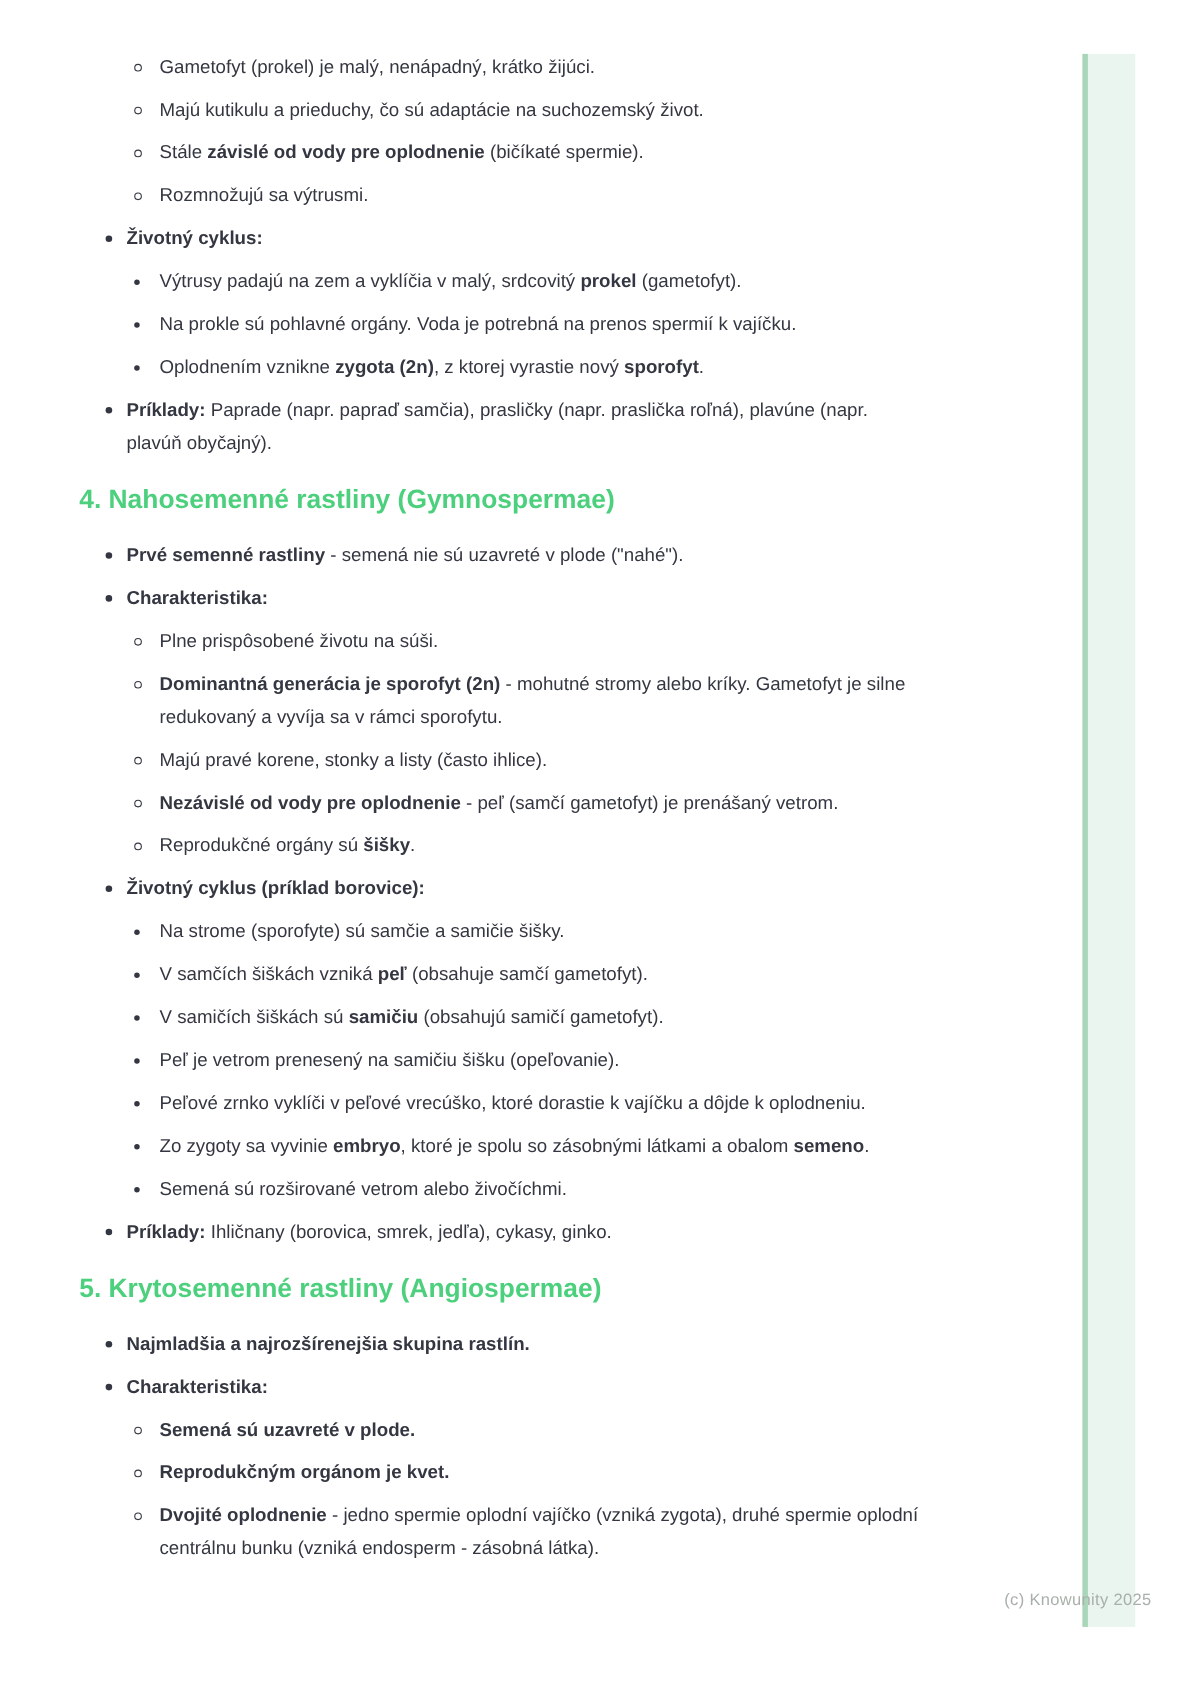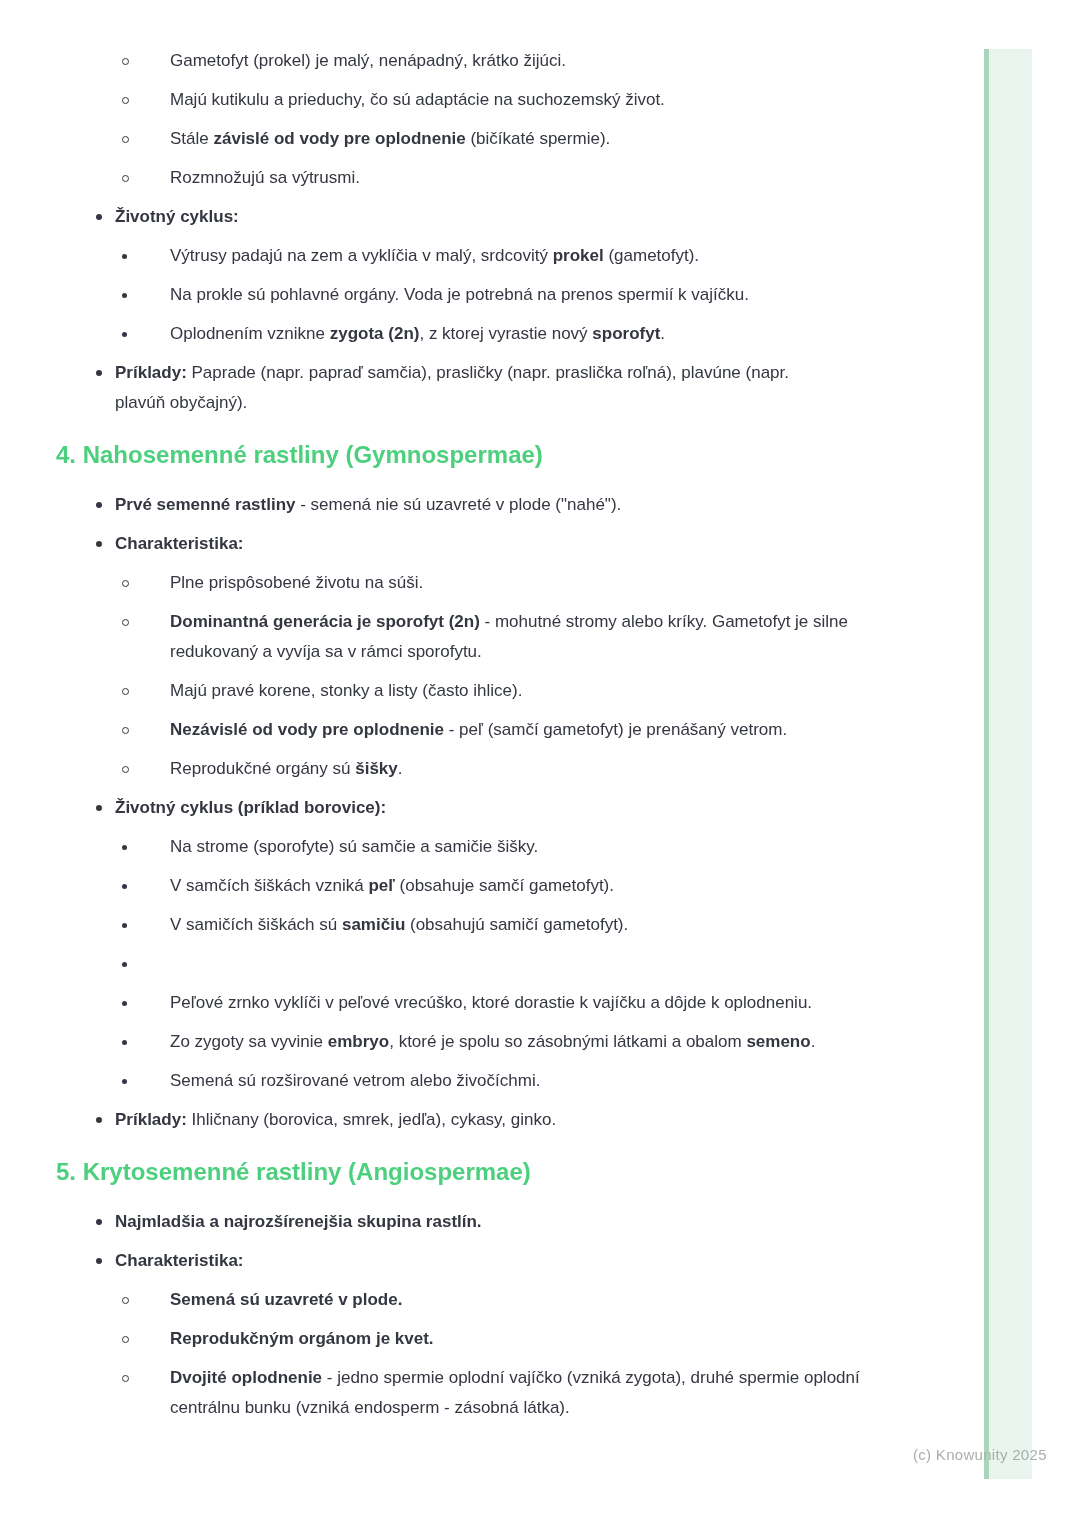--- a/index.html
+++ b/index.html
@@ -7,31 +7,31 @@
     width:1080px;height:1528px;
     background:#ffffff;
     font-family:"Liberation Sans",sans-serif;
     color:#343741;
     position:relative;
     overflow:hidden;
   }
   .doc{position:absolute;top:46px;left:0;width:960px;}
   .row{display:flex;margin-bottom:9px;font-size:17px;line-height:30px;}
   .row.l1{padding-left:96px;}
-  .row.l2{padding-left:122px;gap:25px;}
+  .row.l2{padding-left:122px;}
   .bullet{flex:0 0 auto;display:flex;align-items:center;height:30px;}
   .l1 .bullet{width:19px;}
   .l2 .bullet{width:23px;}
   .dot{width:6px;height:6px;border-radius:50%;background:#343741;}
   .dot.small{width:5px;height:5px;}
   .circle{width:7px;height:7px;border-radius:50%;border:1.5px solid #343741;box-sizing:border-box;background:transparent;}
   .text{max-width:720px;}
   .bold{font-weight:700;}
   .h2row{
-    padding-left:56px;
+    padding-left:72px;
     margin:20px 0 18px 0;
     font-size:24px;
     font-weight:700;
     line-height:34px;
     color:#4cd07d;
   }
   .highlight-bar{
     position:absolute;
     left:984px;top:49px;
     width:48px;height:1430px;
@@ -174,20 +174,21 @@
     <div class="row l2">
       <span class="bullet">
         <span class="dot small"></span>
       </span>
       <div class="text"><span>V samičích šiškách sú </span><span class="bold">samičiu</span><span> (obsahujú samičí gametofyt).</span></div>
     </div>
     <div class="row l2">
       <span class="bullet">
         <span class="dot small"></span>
       </span>
+      <div class="text"><span>Peľ je vetrom prenesený na samičiu šišku (opeľovanie).</span></div>
     </div>
     <div class="row l2">
       <span class="bullet">
         <span class="dot small"></span>
       </span>
       <div class="text"><span>Peľové zrnko vyklíči v peľové vrecúško, ktoré dorastie k vajíčku a dôjde k oplodneniu.</span></div>
     </div>
     <div class="row l2">
       <span class="bullet">
         <span class="dot small"></span>

